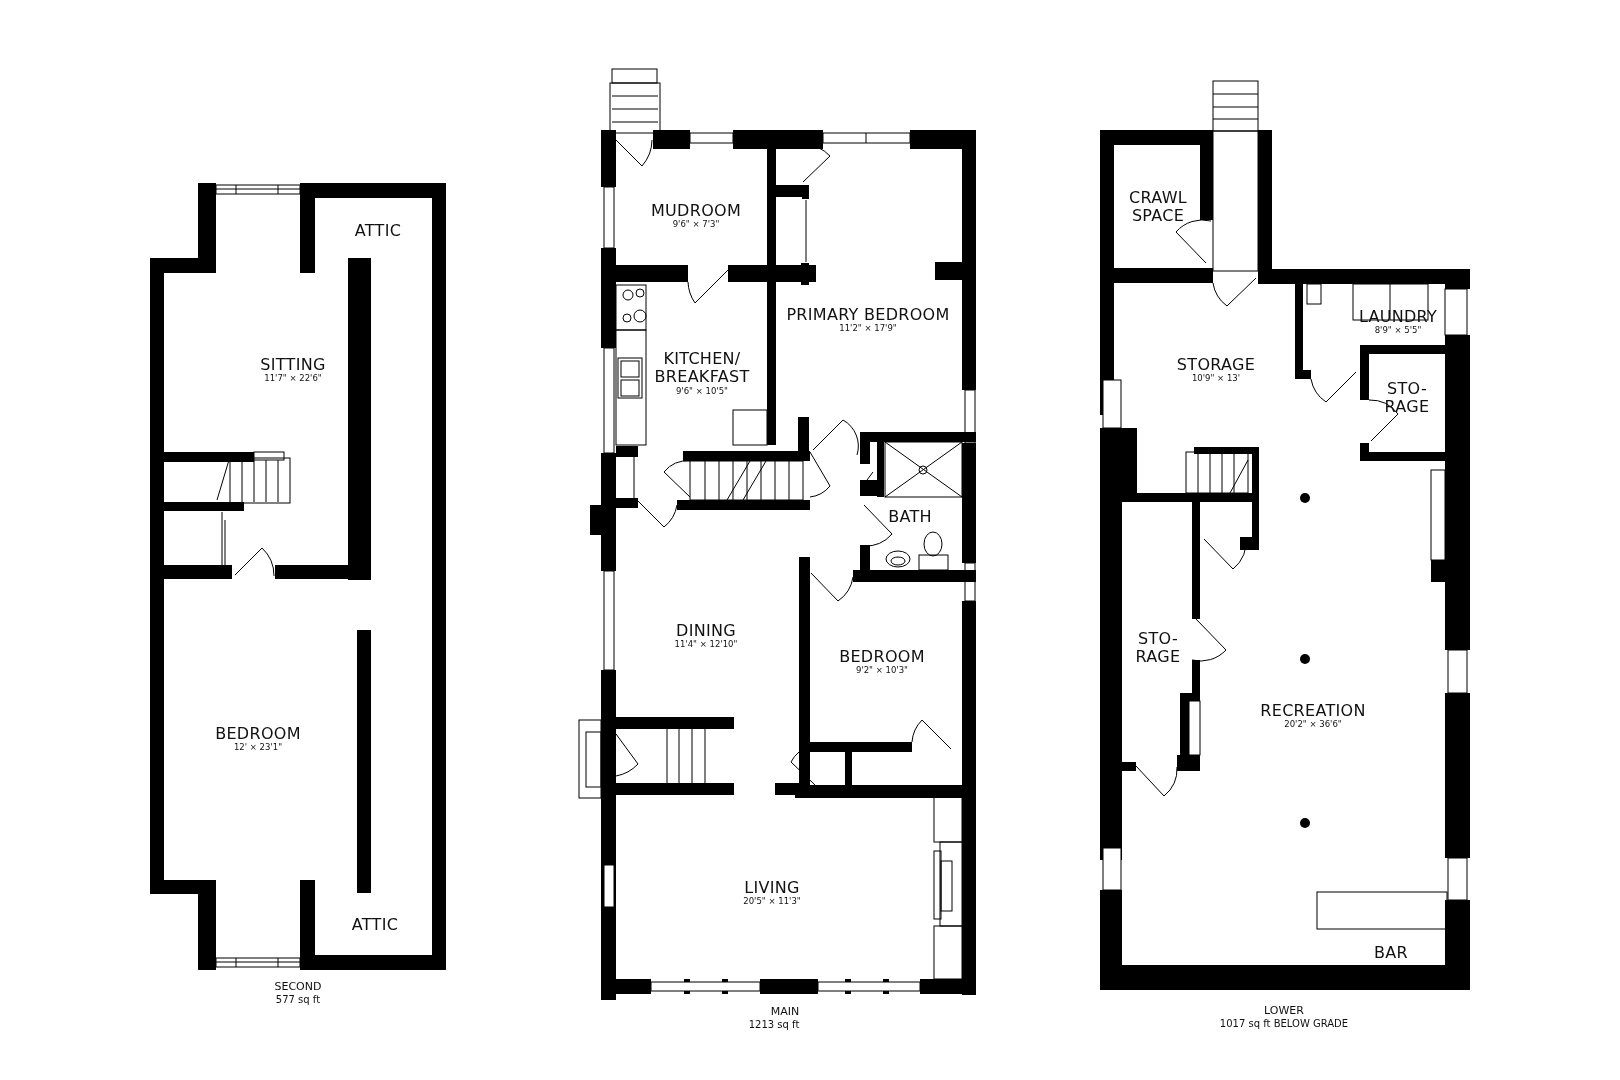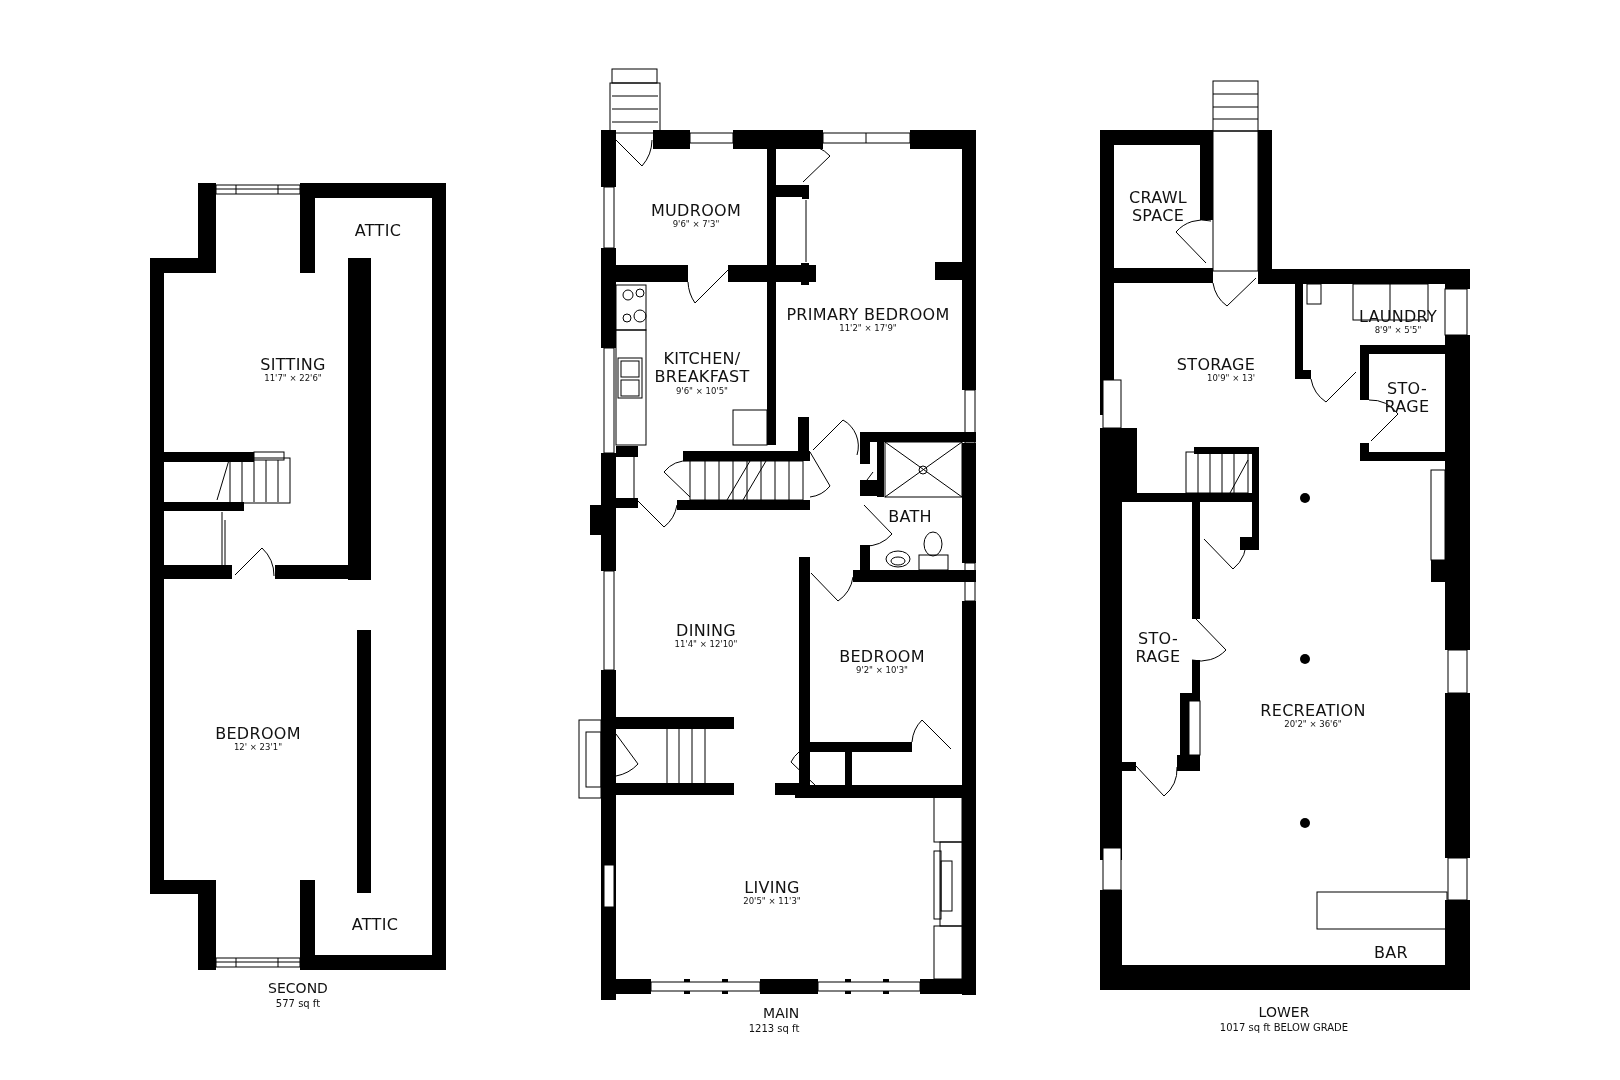--- a/index.html
+++ b/index.html
@@ -5,21 +5,21 @@
   html,body{margin:0;padding:0;background:#ffffff;}
   body{width:1620px;height:1080px;position:relative;overflow:hidden;font-family:"DejaVu Sans","Liberation Sans",sans-serif;}
   svg{position:absolute;left:0;top:0;}
   .wall{fill:#000;}
   .thin{fill:none;stroke:#000;stroke-width:1;}
   .win{fill:#fff;stroke:#000;stroke-width:1;}
   .lbl{position:absolute;transform:translate(-50%,0);text-align:center;color:#111;white-space:nowrap;line-height:1.15;}
   .lbl .nm{font-size:16px;letter-spacing:0.3px;display:block;}
   .lbl .dm{font-size:8.5px;display:block;}
   .flr{position:absolute;transform:translate(-50%,0);text-align:center;color:#111;white-space:nowrap;line-height:1.25;}
-  .flr .nm{font-size:14px;display:block;}
+  .flr .nm{font-size:11px;display:block;}
   .flr .dm{font-size:10px;display:block;}
 </style>
 </head>
 <body>
 
 <svg width="1620" height="1080" viewBox="0 0 1620 1080" xmlns="http://www.w3.org/2000/svg">
 
   <g>
 
     <rect class="wall" x="198" y="183" width="18" height="90"></rect>
@@ -338,21 +338,21 @@
 </div>
 <div class="flr" style="left:774px;top:1005px;text-align:right;">
   <span class="nm">MAIN</span>
   <span class="dm">1213 sq ft</span>
 </div>
 
 <div class="lbl" style="left:1158px;top:189px;">
   <span class="nm">CRAWL</span>
   <span class="nm">SPACE</span>
 </div>
-<div class="lbl" style="left:1216px;top:356px;text-align:right;">
+<div class="lbl" style="left:1216px;top:356px;">
   <span class="nm">STORAGE</span>
   <span class="dm">10'9" × 13'</span>
 </div>
 <div class="lbl" style="left:1398px;top:308px;">
   <span class="nm">LAUNDRY</span>
   <span class="dm">8'9" × 5'5"</span>
 </div>
 <div class="lbl" style="left:1407px;top:380px;">
   <span class="nm">STO-</span>
   <span class="nm">RAGE</span>

